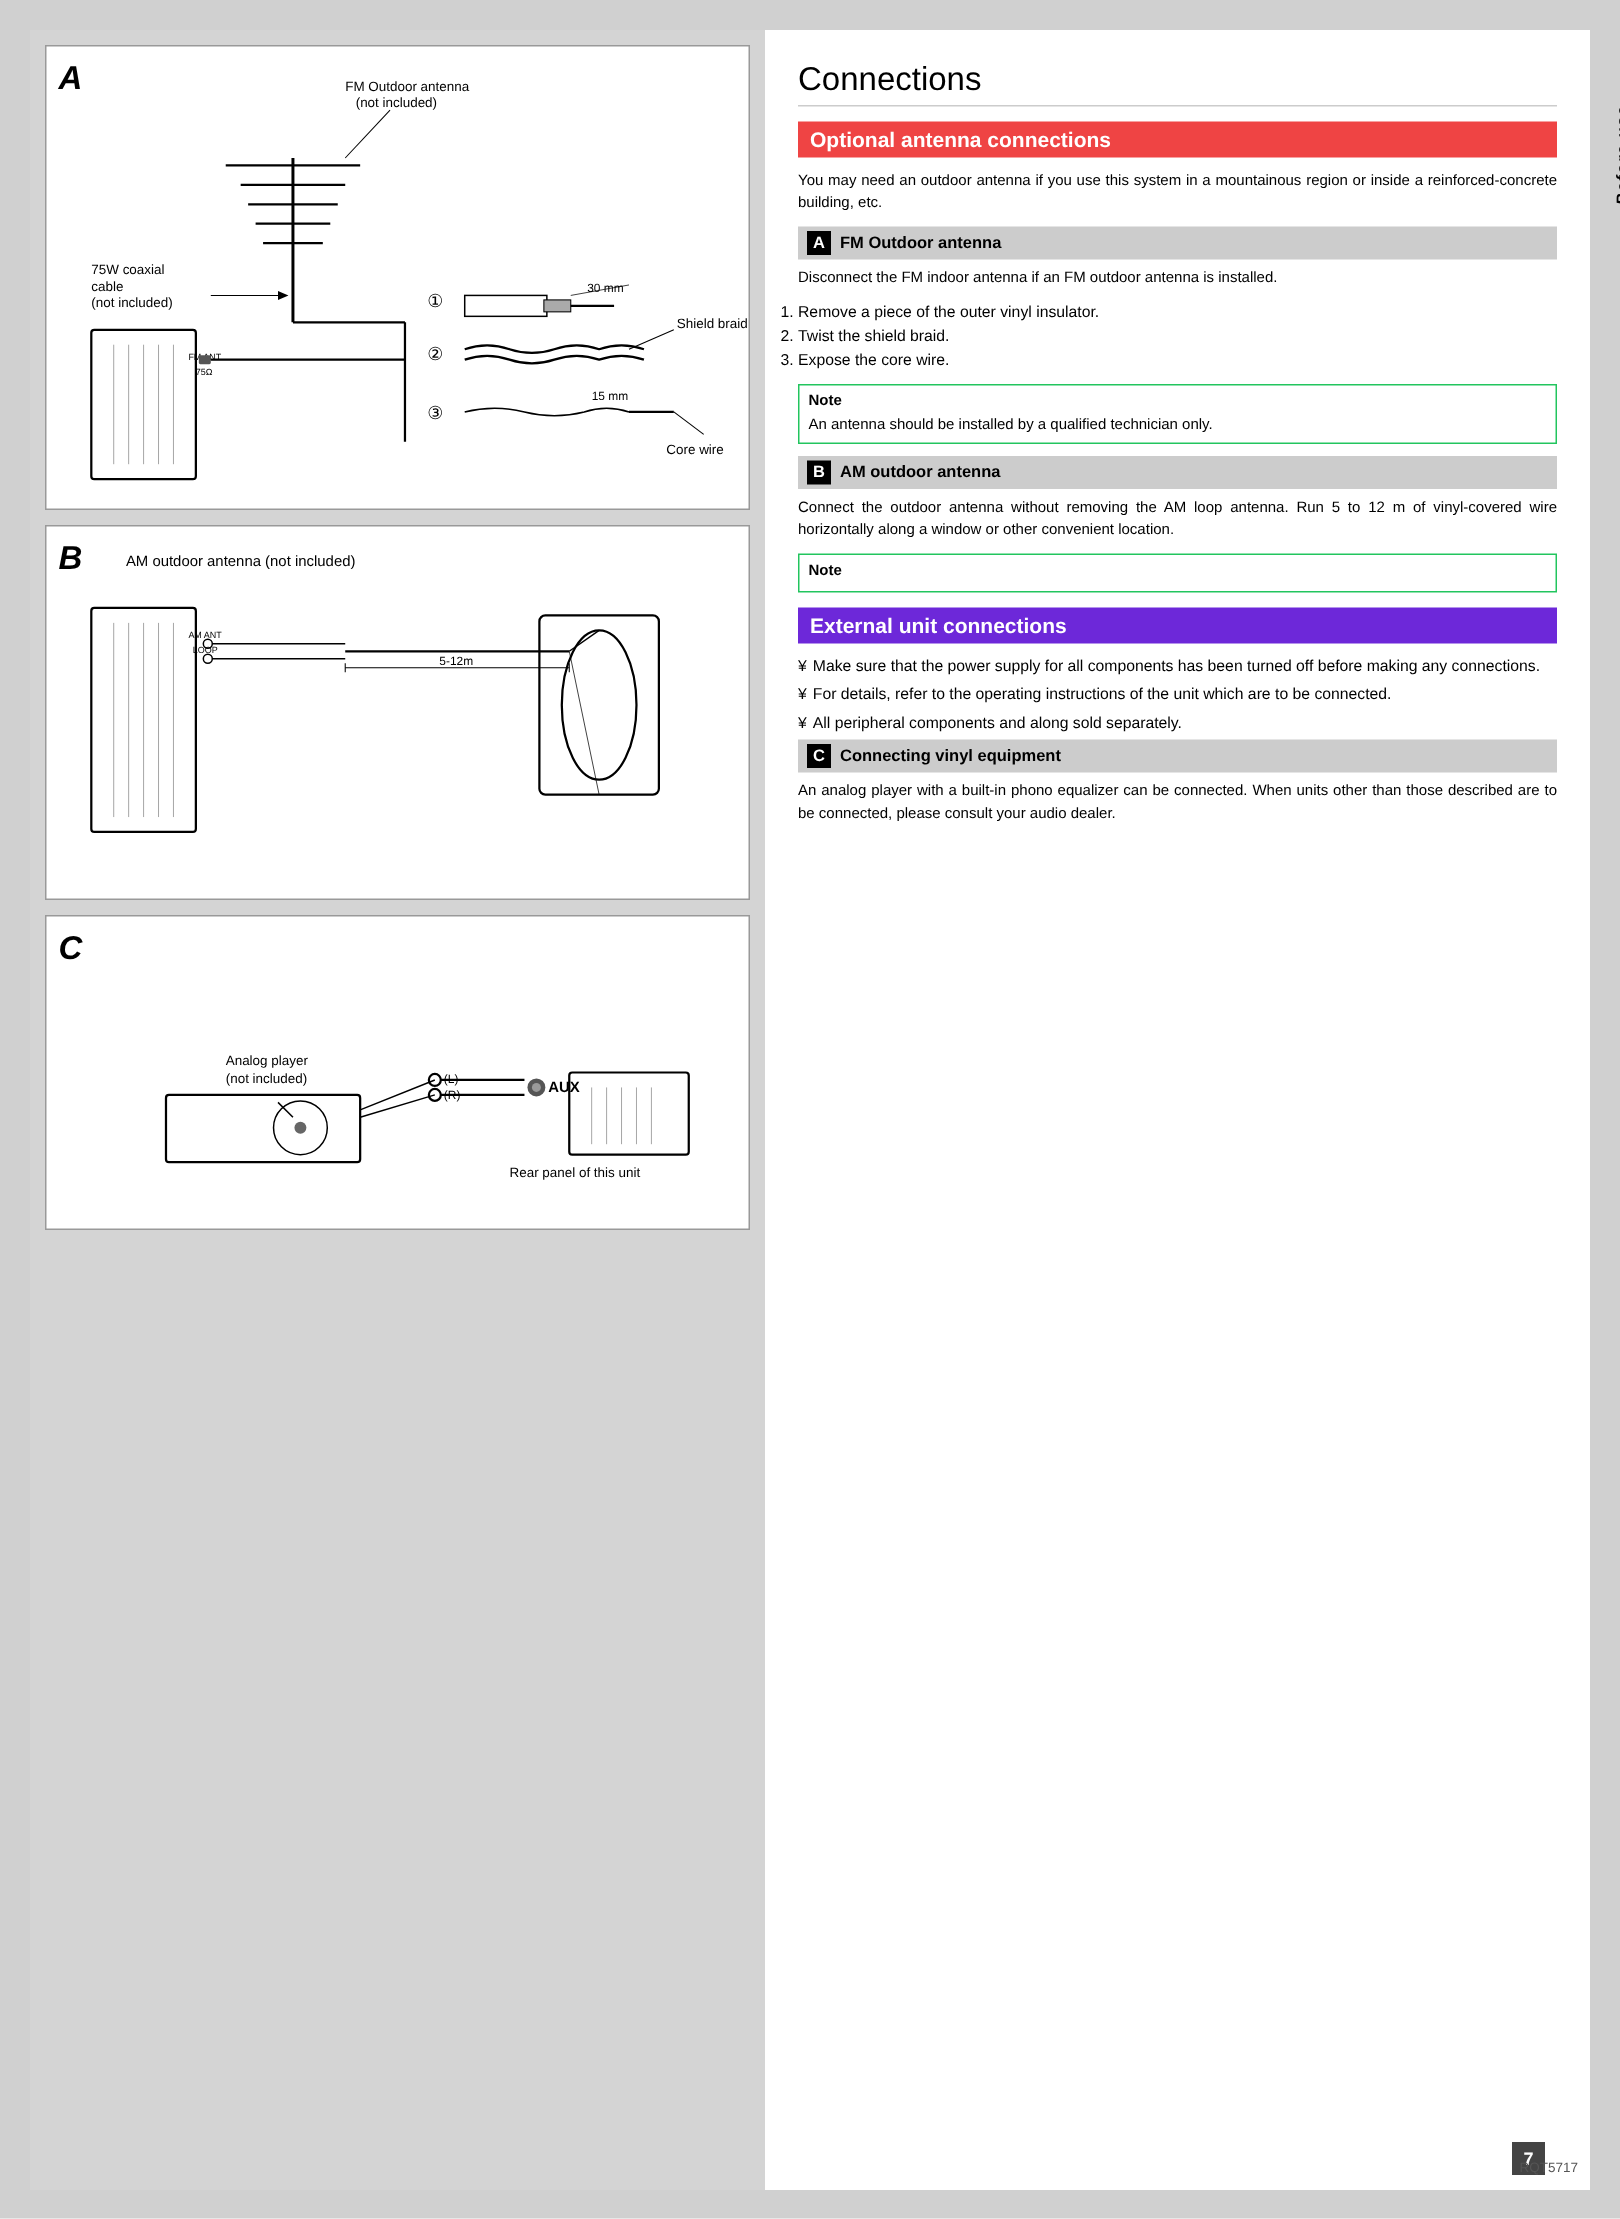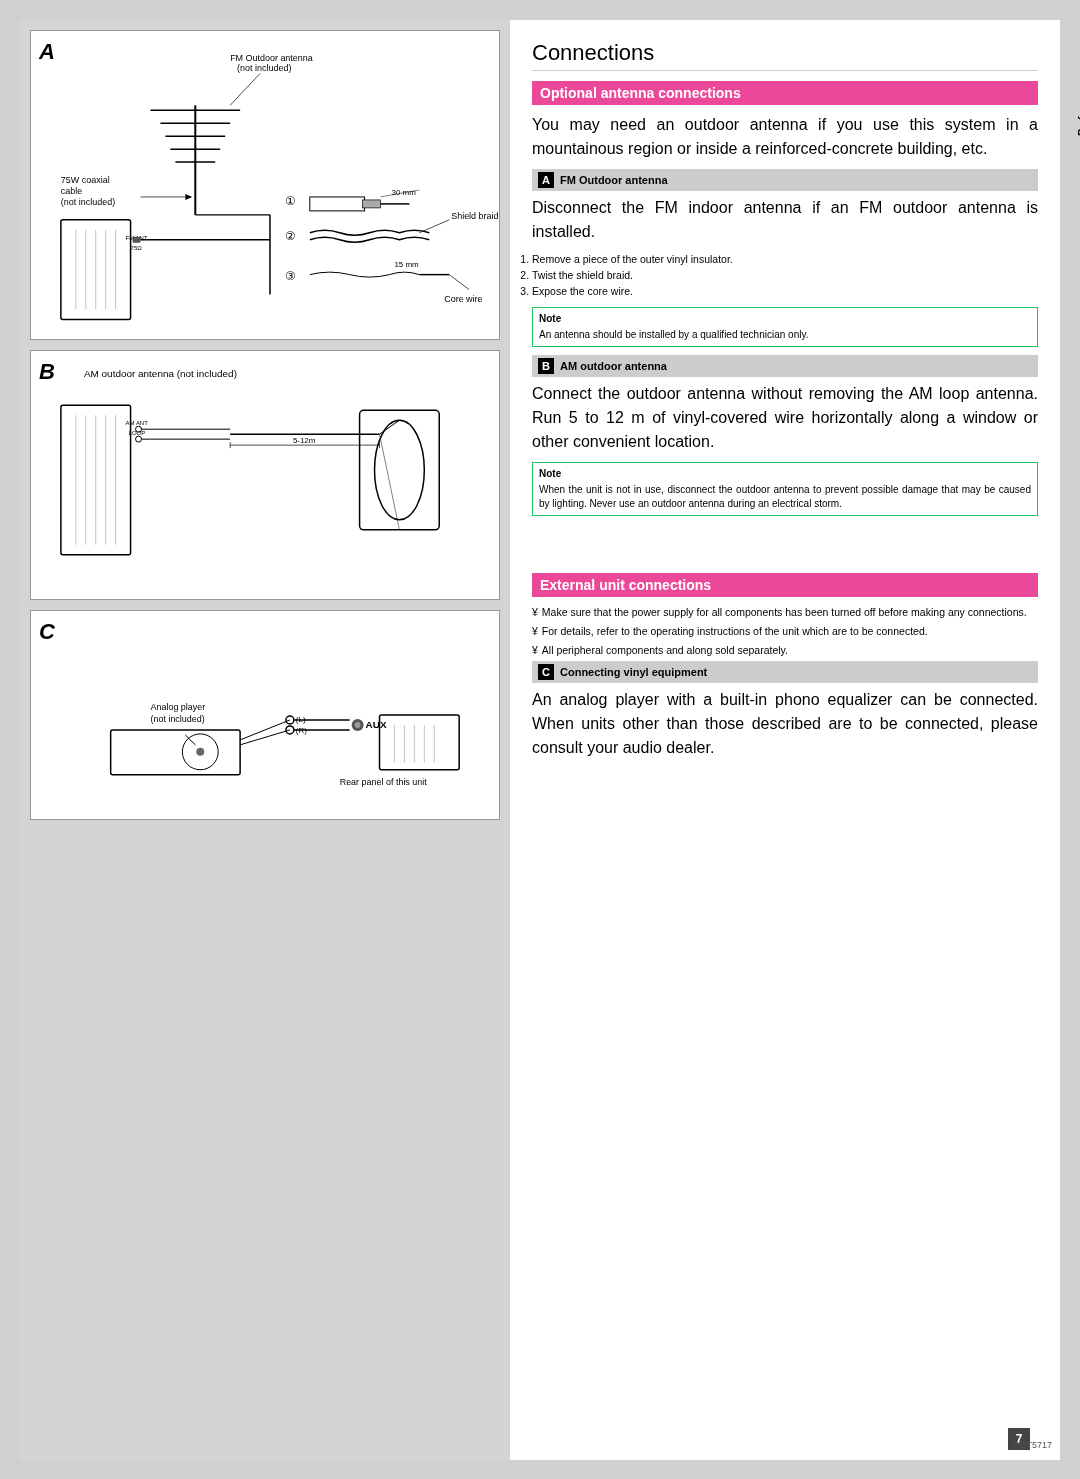--- a/index.html
+++ b/index.html
@@ -104,30 +104,29 @@
     .connections-title {
       font-size: 22px;
       font-weight: normal;
       color: #000;
       border-bottom: 1px solid #ccc;
       padding-bottom: 4px;
       margin-bottom: 10px;
     }
     
     .section-header {
-      background: #ec4899;
+      background: #ef4444;
       color: #fff;
       font-size: 14px;
       font-weight: bold;
       padding: 4px 8px;
       margin-bottom: 8px;
     }
     .section-header-dark {
-      background: #ec4899;
-      margin-top: 47px;
+      background: #6d28d9;
     }
     
     .subsection-header {
       background: #ccc;
       color: #000;
       font-size: 11px;
       font-weight: bold;
       padding: 3px 6px;
       margin-bottom: 5px;
       display: flex;
@@ -141,21 +140,21 @@
       font-size: 11px;
       width: 16px;
       height: 16px;
       display: flex;
       align-items: center;
       justify-content: center;
       flex-shrink: 0;
     }
     
     .body-text {
-      font-size: 16px;
+      font-size: 10px;
       line-height: 1.5;
       margin-bottom: 8px;
       text-align: justify;
     }
     .numbered-list {
       margin-bottom: 8px;
     }
     .numbered-list li {
       font-size: 10.5px;
       line-height: 1.5;
@@ -378,21 +377,20 @@
       <span>An antenna should be installed by a qualified technician only.</span>
     </div>
 
     <div class="subsection-header">
       <span class="subsection-label">B</span>
       <span>AM outdoor antenna</span>
     </div>
     <p class="body-text">Connect the outdoor antenna without removing the AM loop antenna. Run 5 to 12 m of vinyl-covered wire horizontally along a window or other convenient location.</p>
     <div class="note-box section-gap">
       <span class="note-title">Note</span>
-      <span>When the unit is not in use, disconnect the outdoor antenna to prevent possible damage that may be caused by lighting. Never use an outdoor antenna during an electrical storm.</span>
     </div>
 
     <div class="section-header section-header-dark">
       <span>External unit connections</span>
     </div>
 
     <div>
       <div class="bullet-item">
         <span class="bullet-sym">¥</span>
         <span>Make sure that the power supply for all components has been turned off before making any connections.</span>

